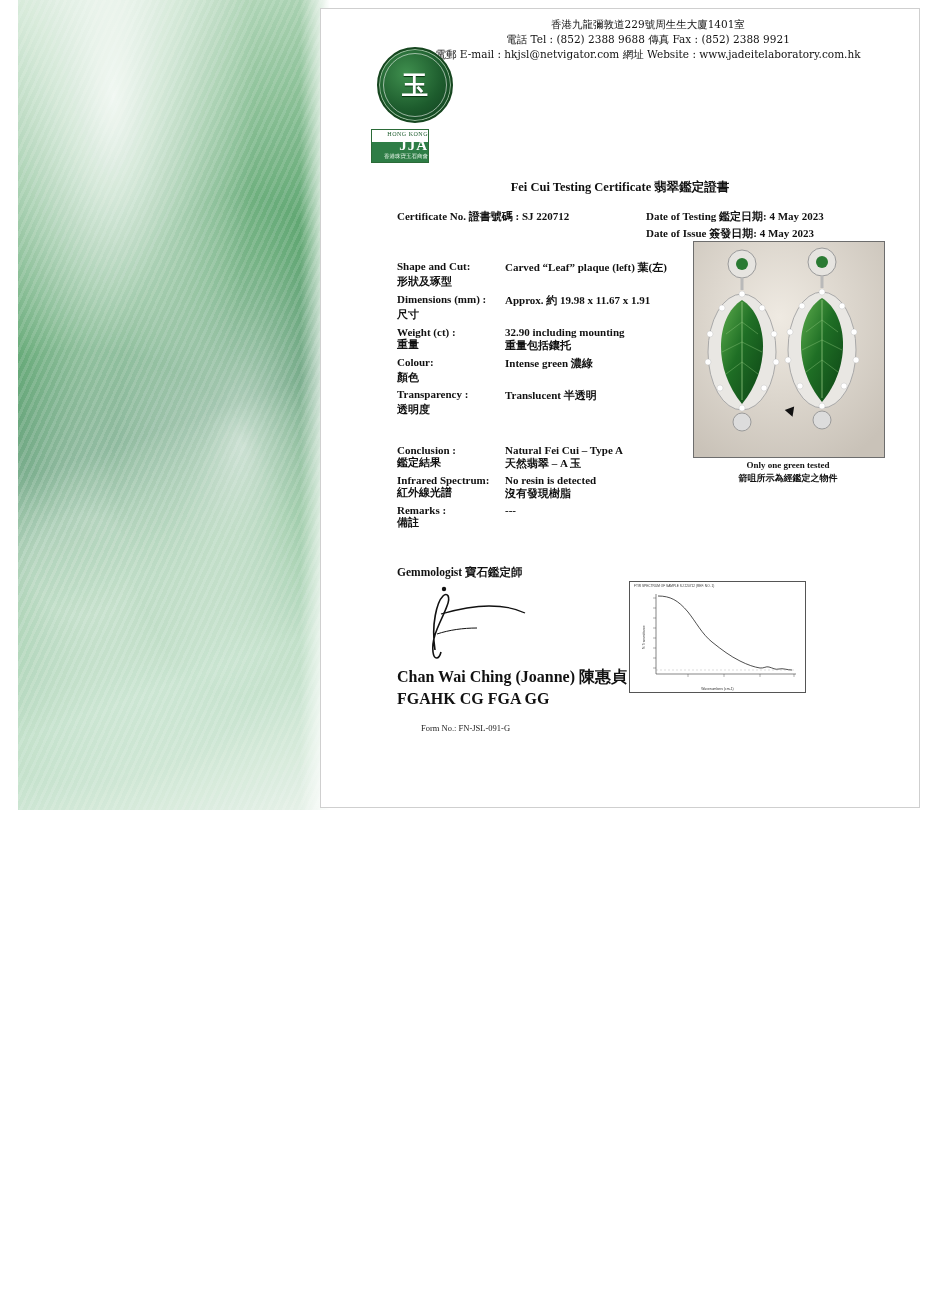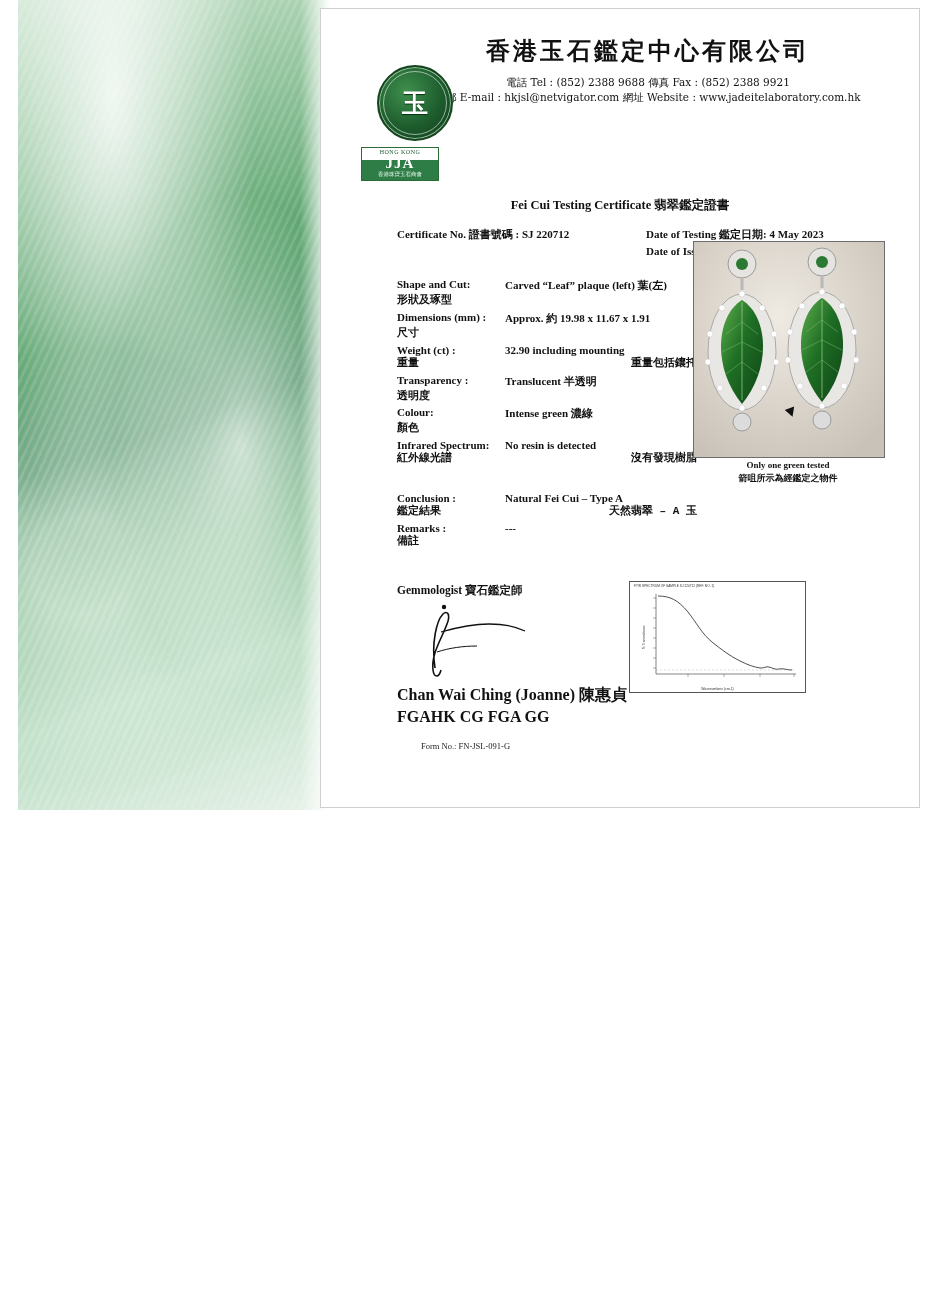--- a/index.html
+++ b/index.html
@@ -89,28 +89,28 @@
     text-shadow: 0 1px 1px #06340f;
   }
   .logo-circle .logo-ring {
     position: absolute;
     left: 4px; top: 4px; right: 4px; bottom: 4px;
     border-radius: 50%;
     border: 1px solid rgba(255,255,255,0.55);
   }
   .jja-badge {
     position: absolute;
-    left: 40px;
+    left: 50px;
     top: 112px;
-    width: 78px;
+    width: 58px;
     height: 34px;
     border: 1px solid #2b6b38;
     background: linear-gradient(180deg,#ffffff 0 38%, #2e7d46 38% 100%);
     font-size: 7px;
-    text-align: center;
+    text-align: right;
     color: #1d5c2d;
     line-height: 1.05;
     box-sizing: border-box;
     padding-top: 1px;
   }
   .jja-badge .jja-top { font-size: 6px; letter-spacing: .5px; }
   .jja-badge .jja-mid {
     font-size: 15px; font-weight: bold; color: #ffffff;
     letter-spacing: 1px; margin-top: 1px;
   }
@@ -171,21 +171,21 @@
     font-size: 11px;
     font-weight: bold;
     width: 300px;
   }
   .det-row { margin-bottom: 3px; }
   .det-line { display: flex; }
   .det-label { width: 108px; flex: 0 0 108px; }
   .det-value { flex: 1; }
   .det-sub { display: flex; line-height: 1.35; }
   .det-sub-label { width: 108px; flex: 0 0 108px; font-family: "DejaVu Serif", serif; }
-  .det-sub-value { flex: 1; font-family: Liberation Mono, monospace; text-align: right; }
+  .det-sub-value { flex: 1; font-family: Liberation Serif, serif; }
 
   .conclusion { margin-top: 26px; }
 
   .gemmo {
     margin-top: 34px;
     padding-left: 76px;
     font-size: 11.5px;
     font-weight: bold;
   }
   .sig-area {
@@ -290,22 +290,22 @@
       <div class="logo-ring"></div>
       <div class="logo-inner">玉</div>
     </div>
 
     <div class="jja-badge">
       <div class="jja-top">HONG KONG</div>
       <div class="jja-mid">JJA</div>
       <div class="jja-bot">香港珠寶玉石商會</div>
     </div>
 
-    <div class="title-cn">香港玉石鑑定中心有限公司</div>
     <div class="addr">
+      <div class="cn">香港九龍彌敦道229號周生生大廈1401室</div>
       <div class="cn">電話 Tel : (852) 2388 9688    傳真 Fax : (852) 2388 9921</div>
       <div class="cn">電郵 E-mail : hkjsl@netvigator.com    網址 Website : www.jadeitelaboratory.com.hk</div>
     </div>
   </div>
 
   <div class="cert-title">Fei Cui Testing Certificate 翡翠鑑定證書</div>
 
   <div class="meta">
     <div class="meta-row">
       <div class="meta-left">
@@ -357,59 +357,59 @@
         <div class="det-value">32.90 including mounting</div>
       </div>
       <div class="det-sub">
         <div class="det-sub-label">重量</div>
         <div class="det-sub-value">重量包括鑲托</div>
       </div>
     </div>
 
     <div class="det-row">
       <div class="det-line">
+        <div class="det-label">Colour:</div>
+        <div class="det-value">Intense green   濃綠</div>
+      </div>
+      <div class="det-sub">
+        <div class="det-sub-label">顏色</div>
+        <div class="det-sub-value"></div>
+      </div>
+    </div>
+
+    <div class="det-row">
+      <div class="det-line">
         <div class="det-label">Transparency :</div>
         <div class="det-value">Translucent  半透明</div>
       </div>
       <div class="det-sub">
         <div class="det-sub-label">透明度</div>
         <div class="det-sub-value"></div>
       </div>
     </div>
 
-    <div class="det-row">
-      <div class="det-line">
-        <div class="det-label">Colour:</div>
-        <div class="det-value">Intense green   濃綠</div>
-      </div>
-      <div class="det-sub">
-        <div class="det-sub-label">顏色</div>
-        <div class="det-sub-value"></div>
+    <div class="det-row conclusion">
+      <div class="det-line">
+        <div class="det-label">Conclusion :</div>
+        <div class="det-value">Natural Fei Cui – Type A</div>
+      </div>
+      <div class="det-sub">
+        <div class="det-sub-label">鑑定結果</div>
+        <div class="det-sub-value">天然翡翠  – A 玉</div>
       </div>
     </div>
 
     <div class="det-row">
       <div class="det-line">
         <div class="det-label">Infrared Spectrum:</div>
         <div class="det-value">No resin is detected</div>
       </div>
       <div class="det-sub">
         <div class="det-sub-label">紅外線光譜</div>
         <div class="det-sub-value">沒有發現樹脂</div>
-      </div>
-    </div>
-
-    <div class="det-row conclusion">
-      <div class="det-line">
-        <div class="det-label">Conclusion :</div>
-        <div class="det-value">Natural Fei Cui – Type A</div>
-      </div>
-      <div class="det-sub">
-        <div class="det-sub-label">鑑定結果</div>
-        <div class="det-sub-value">天然翡翠  – A 玉</div>
       </div>
     </div>
 
     <div class="det-row">
       <div class="det-line">
         <div class="det-label">Remarks :</div>
         <div class="det-value">---</div>
       </div>
       <div class="det-sub">
         <div class="det-sub-label">備註</div>

